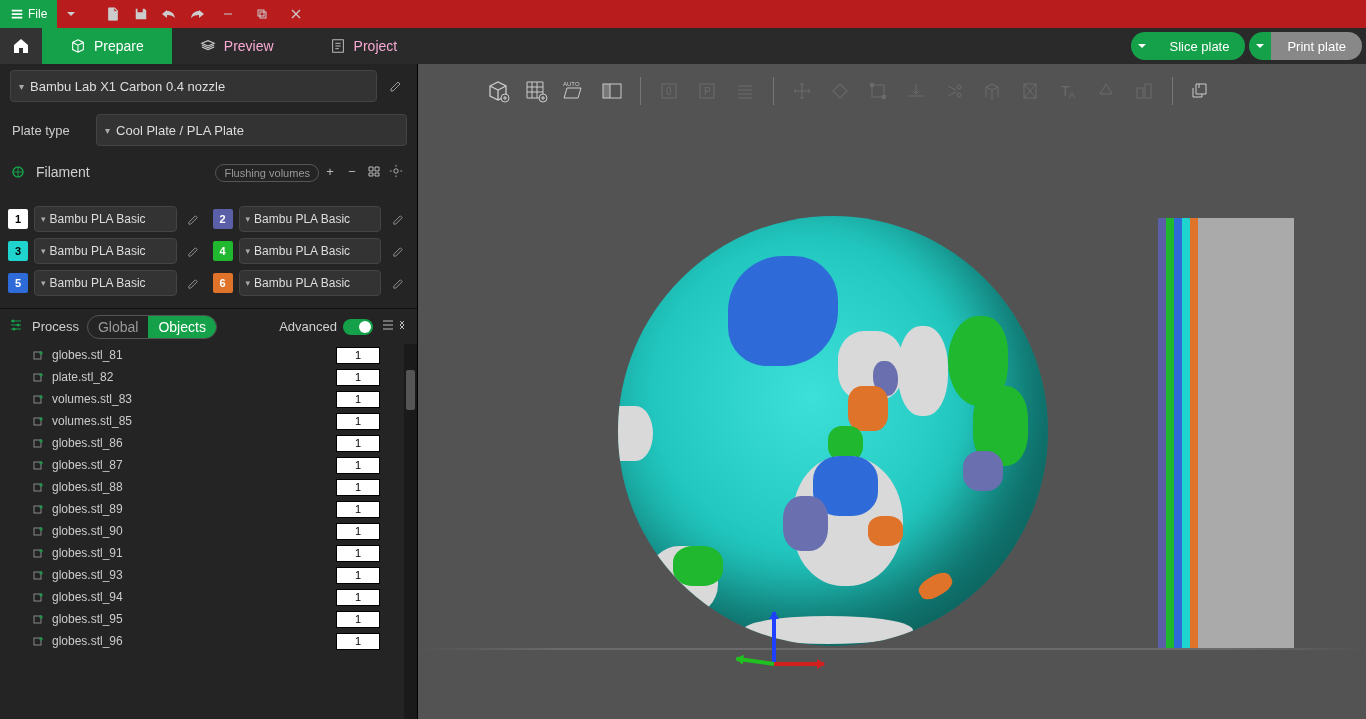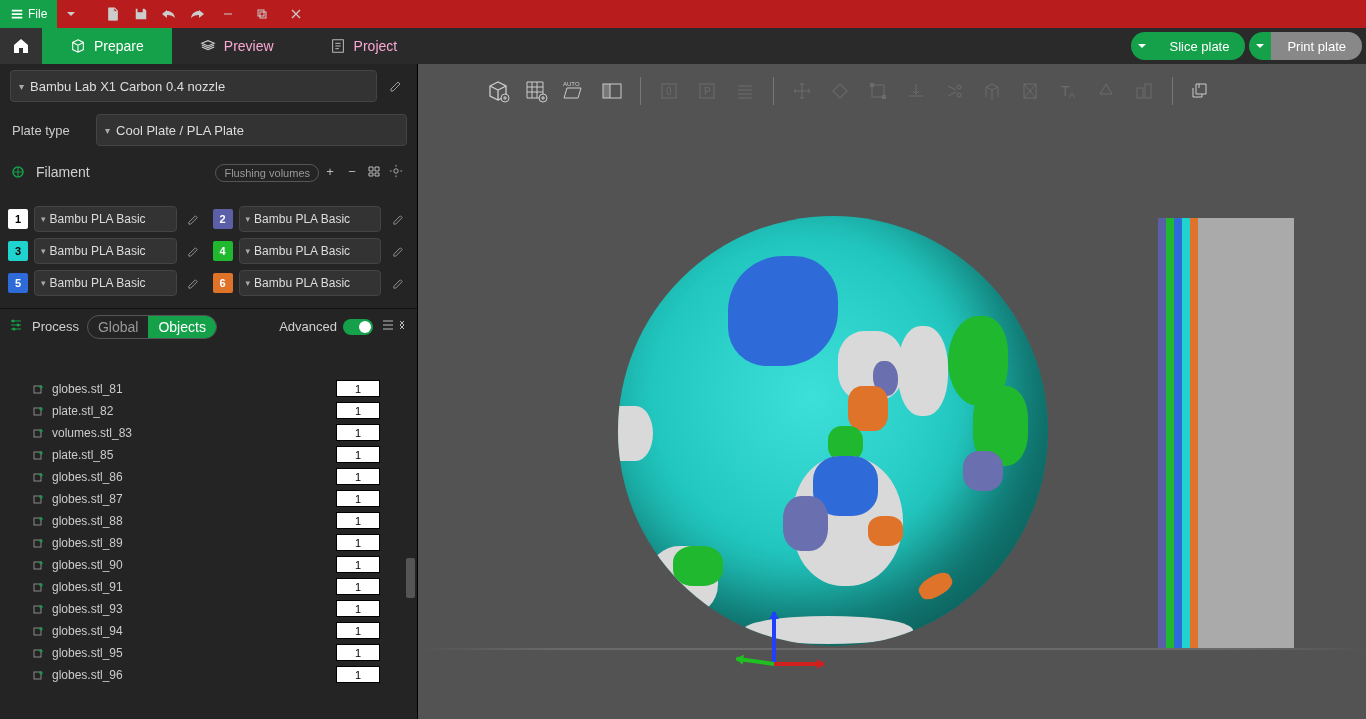--- a/index.html
+++ b/index.html
@@ -68,21 +68,21 @@
 .toggle { width:30px; height:16px; background:#15a14a; border-radius:8px; position:relative; margin-left:6px; }
 .toggle::after { content:''; position:absolute; width:12px; height:12px; background:#fff; border-radius:50%; right:2px; top:2px; }
 
 
 .list-hdr { display:flex; height:26px; background:#333; align-items:center; font-size:12px; color:#ccc; padding-left:8px; }
 .list-hdr .name-col { flex:1; }
 .list-hdr .fila-col { width:50px; text-align:center; border-left:1px solid #222; }
 .list-hdr .extra-col { width:22px; }
 .scrollbar { width:13px; background:#1a1a1a; position:relative; }
 .scrollbar-thumb { position:absolute; width:9px; left:2px; top:26px; height:40px; background:#555; border-radius:2px; }
-.list-body { flex:1; overflow:hidden; display:flex;align-items:center; }
+.list-body { flex:1; overflow:hidden; display:flex; }
 .list-rows { flex:1; }
 .row { display:flex; align-items:center; height:22px; padding-left:32px; font-size:12px; color:#ccc; }
 .row-icon { width:14px; height:14px; margin-right:6px; display:flex; align-items:center; justify-content:center; }
 .row-icon svg { width:12px; height:12px; }
 .row .name { flex:1; }
 .row .fila { width:44px; height:17px; margin-right:2px; background:#fff; color:#000; font-size:11px; display:flex; align-items:center; justify-content:center; border:1px solid #000; }
 .row .extra { width:22px; }
 
 
 .vp-toolbar { position:absolute; top:7px; left:62px; height:40px; display:flex; align-items:center; gap:2px; }
@@ -397,21 +397,21 @@
   <span class="fila">1</span>
   <span class="extra"></span>
           </div>
           <div class="row">
             <span class="row-icon">
               <svg viewBox="0 0 12 12">
                 <rect x="1" y="3" width="7" height="7" fill="none" stroke="#888"></rect>
                 <path stroke="#15a14a" d="M8 2v4M6 4h4"></path>
               </svg>
             </span>
-  <span class="name">plate.stl_85</span>
+  <span class="name">volumes.stl_85</span>
   <span style="width:36px"></span>
   <span class="fila">1</span>
   <span class="extra"></span>
           </div>
           <div class="row">
             <span class="row-icon">
               <svg viewBox="0 0 12 12">
                 <rect x="1" y="3" width="7" height="7" fill="none" stroke="#888"></rect>
                 <path stroke="#15a14a" d="M8 2v4M6 4h4"></path>
               </svg>

